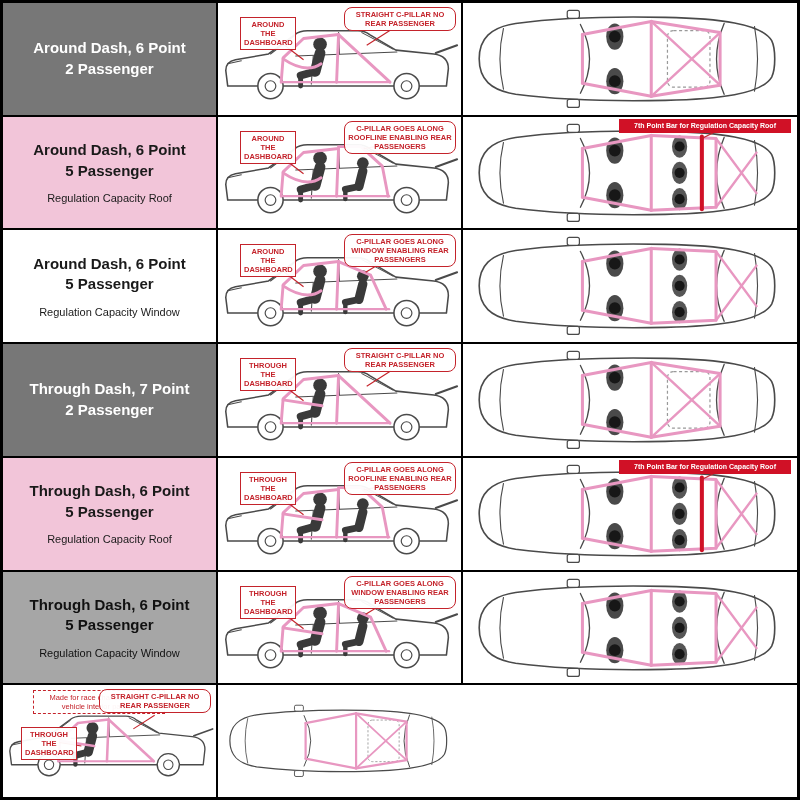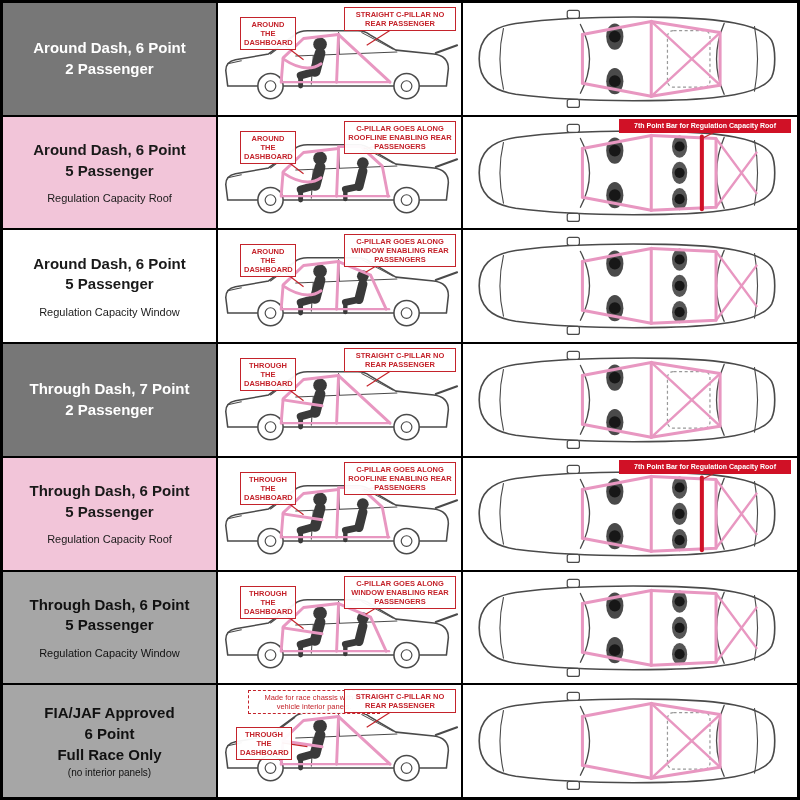--- a/index.html
+++ b/index.html
@@ -15,21 +15,21 @@
   .label .note { font-size: 10px; margin-top: 1px; }
   .bg-dark  { background: #777777; color: #ffffff; }
   .bg-pink  { background: #f2c5d9; color: #1a1a1a; }
   .bg-light { background: #ffffff; color: #1a1a1a; }
   .bg-gray  { background: #a6a6a6; color: #111111; }
   .diagram svg { position: absolute; inset: 0; width: 100%; height: 100%; }
   .callout { position: absolute; border: 1.5px solid #c4232b; color: #c4232b; background: rgba(255,255,255,0.95);
              font-size: 7.5px; font-weight: bold; padding: 2px 3px; text-align: center; line-height: 1.2; z-index: 2; }
   .dash-co { left: 22px; top: 14px; width: 56px; }
   .dash-co.low { left: 18px; top: 42px; }
-  .cp-co { right: 5px; top: 4px; width: 112px; }
+  .cp-co { right: 5px; top: 4px; width: 112px; border-radius: 8px; }
   .top-co { right: 6px; top: 2px; width: 172px; background: #d01126; color: #fff; border-color: #d01126; font-size: 7px; }
   .race-note { left: 30px; top: 5px; width: 132px; border-style: dashed; font-weight: normal; font-size: 7.5px; }
 </style>
 </head>
 <body>
 
 <div class="sheet">
 
   <section class="row">
     <div class="cell label bg-dark">
@@ -413,26 +413,20 @@
           <path fill="none" stroke="#e897c1" stroke-width="3" stroke-linecap="round" stroke-linejoin="round" d="M118,30 L118,78"></path>
           <path fill="none" stroke="#e897c1" stroke-width="3" stroke-linecap="round" stroke-linejoin="round" d="M118,30 L186,17 M118,78 L186,91"></path>
           <path fill="none" stroke="#e897c1" stroke-width="3" stroke-linecap="round" stroke-linejoin="round" d="M186,17 L186,91"></path>
           <path fill="none" stroke="#e897c1" stroke-width="3" stroke-linecap="round" stroke-linejoin="round" d="M186,17 L250,20 M186,91 L250,88 M250,20 L250,88"></path>
           <path fill="none" stroke="#e897c1" stroke-width="2.4" stroke-linecap="round" stroke-linejoin="round" d="M250,20 L290,74 M250,88 L290,34"></path>
         </svg>
     </div>
   </section>
 
   <section class="row">
-    <div class="cell label bg-gray">
-      <div class="t">FIA/JAF Approved</div>
-      <div class="t">6 Point</div>
-      <div class="t">Full Race Only</div>
-      <div class="note">(no interior panels)</div>
-    </div>
     <div class="cell diagram side">
       <svg viewBox="0 0 250 112">
           <path fill="#ffffff" stroke="#4a4a4a" stroke-width="1.6" stroke-linejoin="round" stroke-linecap="round" d="M10,84 L8,68 Q8,59 18,57 L52,51 L79,31 Q84,27 92,27 L144,27 Q151,27 156,31 L183,47 L222,51 Q237,53 237,66 L235,84 Z"></path>
           <line fill="none" stroke="#4a4a4a" stroke-width="2" stroke-linejoin="round" stroke-linecap="round" x1="224" y1="50" x2="246" y2="42"></line>
           <circle cx="54" cy="84" r="13" fill="#ffffff" stroke="#4a4a4a" stroke-width="1.6"></circle>
           <circle cx="54" cy="84" r="5.5" fill="none" stroke="#4a4a4a" stroke-width="1.2"></circle>
           <circle cx="194" cy="84" r="13" fill="#ffffff" stroke="#4a4a4a" stroke-width="1.6"></circle>
           <circle cx="194" cy="84" r="5.5" fill="none" stroke="#4a4a4a" stroke-width="1.2"></circle>
           <line fill="none" stroke="#4a4a4a" stroke-width="1.1" stroke-linejoin="round" stroke-linecap="round" x1="54" y1="51" x2="79" y2="32"></line>
           <line fill="none" stroke="#4a4a4a" stroke-width="1.1" stroke-linejoin="round" stroke-linecap="round" x1="80" y1="53" x2="184" y2="49"></line>

